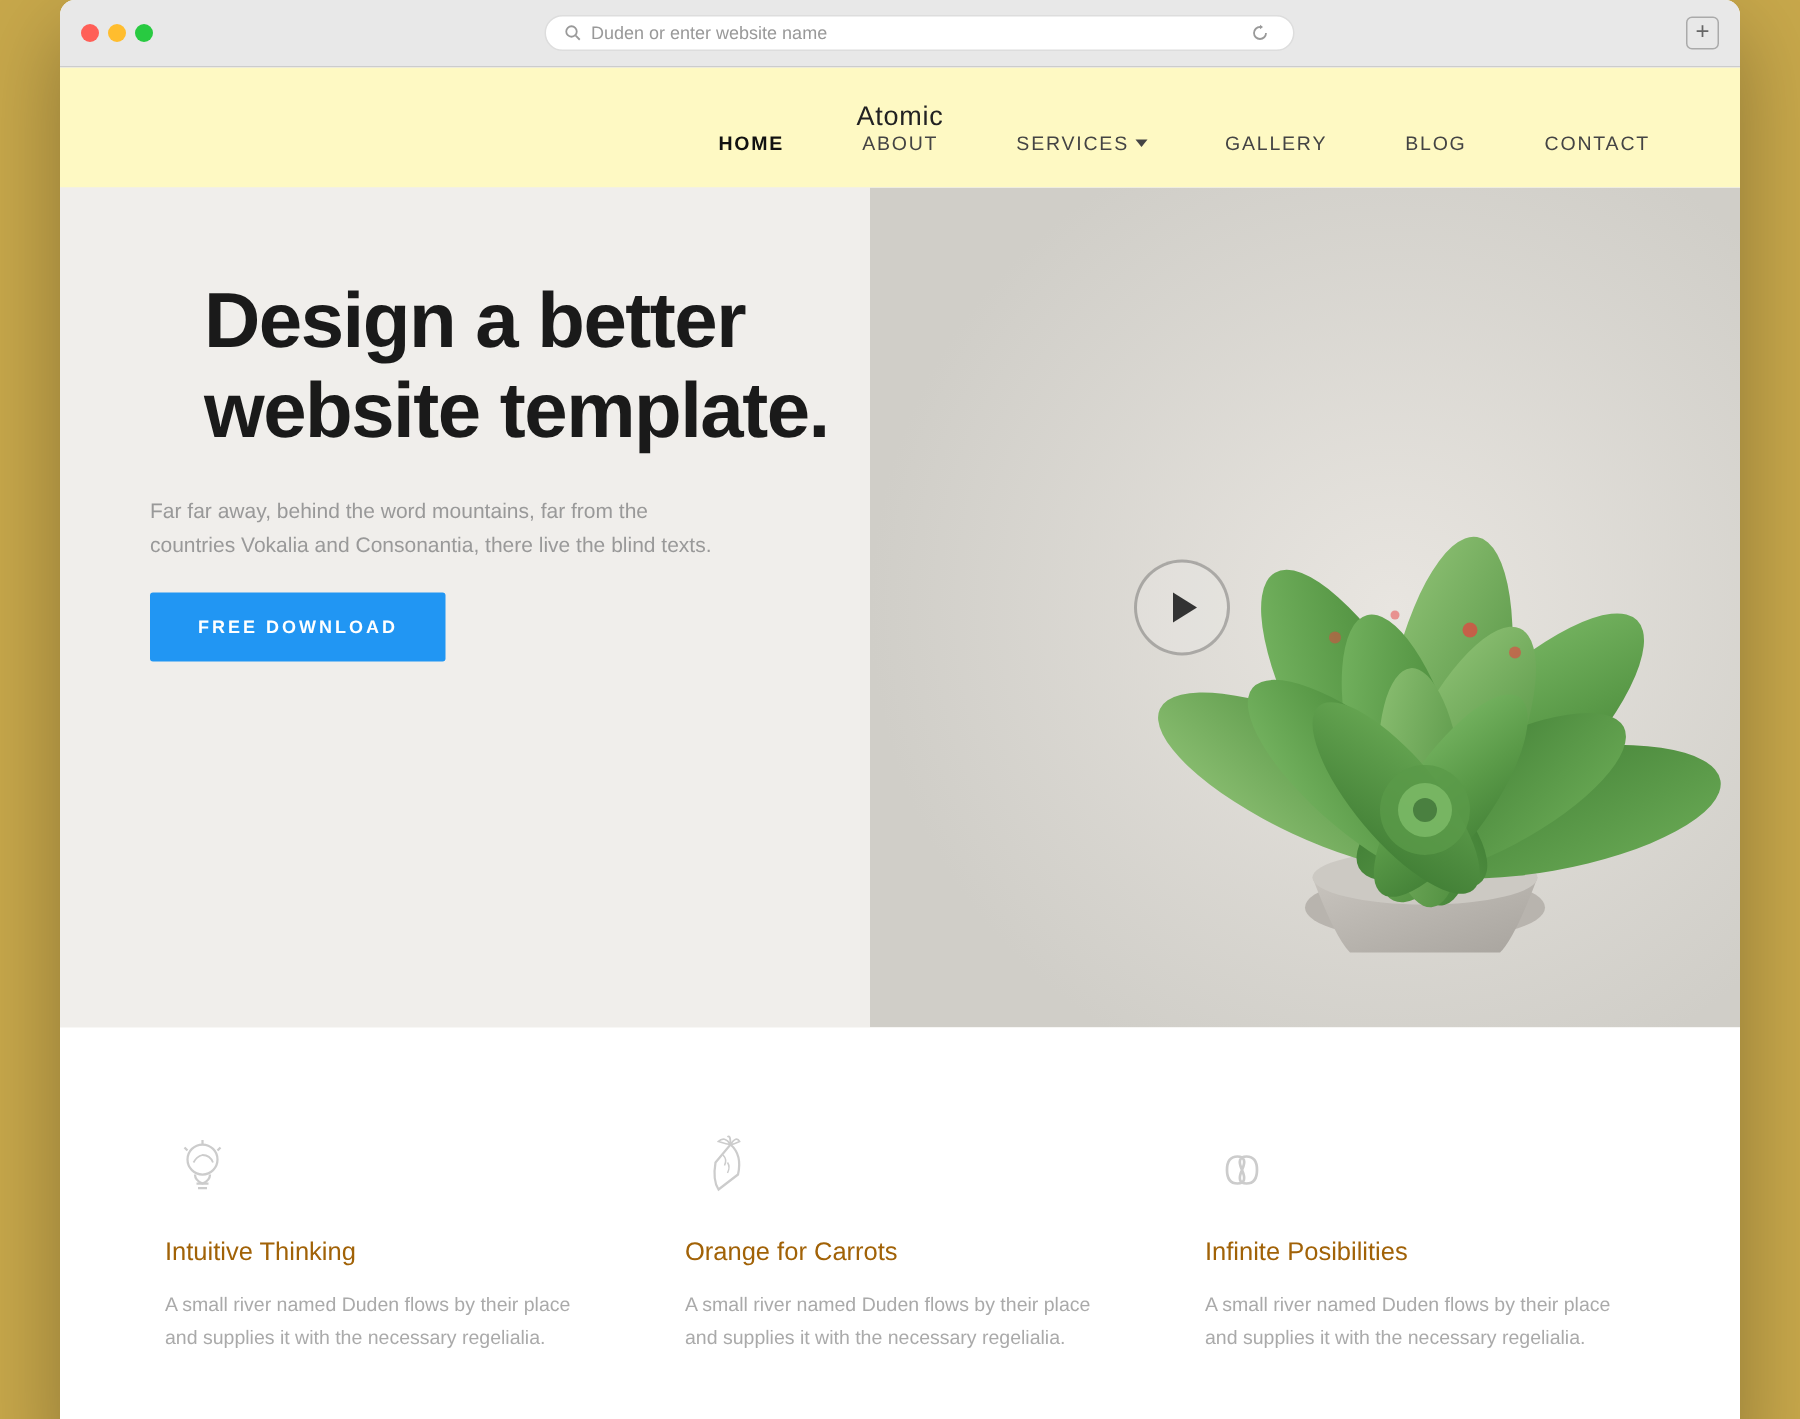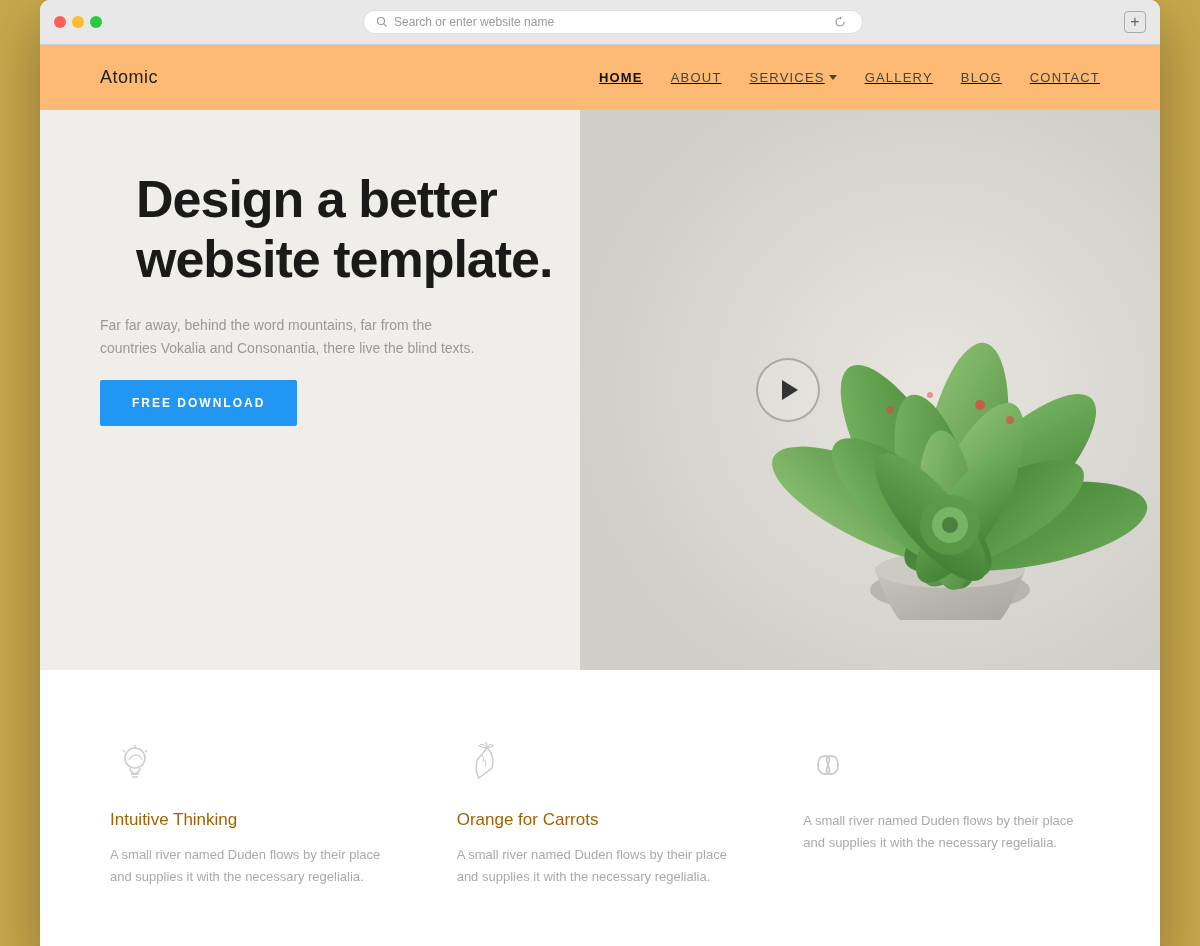--- a/index.html
+++ b/index.html
@@ -86,36 +86,36 @@
       background: #f0eeeb;
       position: relative;
       overflow: hidden;
     }
 
     
     .nav {
       display: flex;
       align-items: center;
       padding: 22px 60px;
-      background: #fdba74;
+      background: #fef9c3;
+      flex-direction: column;
     }
 
     .nav-logo {
       font-size: 18px;
       font-weight: 400;
       color: #222;
       letter-spacing: 0.5px;
     }
 
     .nav-links {
       margin-left: auto;
       display: flex;
-      gap: 28px;
+      gap: 52px;
       align-items: flex-start;
-      text-decoration: underline;
     }
 
     .nav-link {
       font-size: 13px;
       font-weight: 500;
       color: #444;
       letter-spacing: 1.2px;
       text-transform: uppercase;
       cursor: pointer;
       text-decoration: none;
@@ -276,21 +276,21 @@
       <div class="traffic-light red"></div>
       <div class="traffic-light yellow"></div>
       <div class="traffic-light green"></div>
     </div>
     <div class="address-bar-wrapper">
       <div class="address-bar">
         <svg width="12" height="12" viewBox="0 0 12 12" fill="none">
           <circle cx="5" cy="5" r="3.5" stroke="#999" stroke-width="1.2"></circle>
           <line x1="7.8" y1="7.8" x2="10.5" y2="10.5" stroke="#999" stroke-width="1.2"></line>
         </svg>
-        <span style="font-size:12px;color:#999;">Search or enter website name</span>
+        <span style="font-size:12px;color:#999;">Duden or enter website name</span>
         <div class="address-bar-right">
           <svg width="12" height="12" viewBox="0 0 12 12" fill="none">
             <path d="M10 6A4 4 0 1 1 6 2" stroke="#999" stroke-width="1.2" fill="none"></path>
             <polyline points="6,0.5 8,2 6,3.5" fill="#999"></polyline>
           </svg>
         </div>
       </div>
     </div>
     <div class="new-tab-btn">+</div>
   </div>
@@ -421,18 +421,19 @@
         <p class="feature-desc">A small river named Duden flows by their place and supplies it with the necessary regelialia.</p>
       </div>
 
       <div class="feature-item">
         <div class="feature-icon">
           <svg viewBox="0 0 50 50" fill="none" xmlns="http://www.w3.org/2000/svg">
 
             <path d="M15 25 Q15 16 22 16 Q29 16 25 25 Q21 34 28 34 Q35 34 35 25 Q35 16 28 16 Q21 16 25 25 Q29 34 22 34 Q15 34 15 25" stroke="#ccc" stroke-width="1.8" fill="none"></path>
           </svg>
         </div>
+        <div class="feature-title">Infinite Posibilities</div>
         <p class="feature-desc">A small river named Duden flows by their place and supplies it with the necessary regelialia.</p>
       </div>
     </div>
 
   </div>
 </div>
 
 </body></html>

